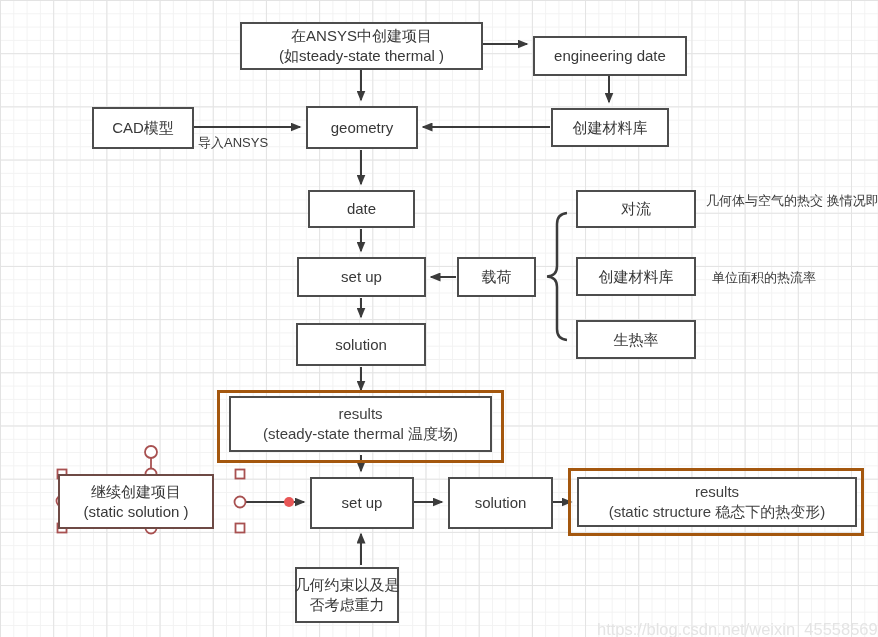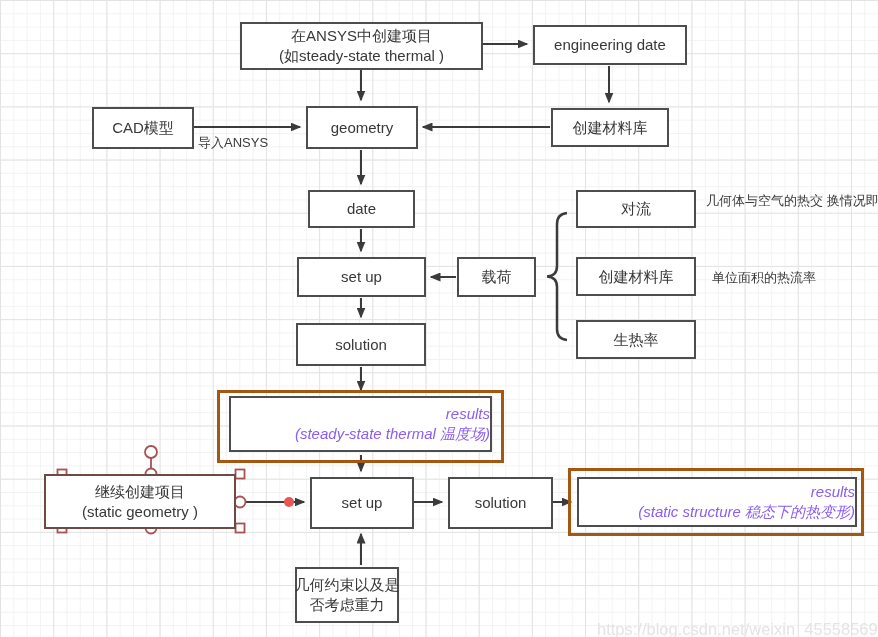--- a/index.html
+++ b/index.html
@@ -18,23 +18,23 @@
     display:flex;flex-direction:column;align-items:center;justify-content:center;
     text-align:center;line-height:20px;white-space:nowrap;
   }
   .node span{display:block;}
   .hl-outer{
     position:absolute;box-sizing:border-box;background:transparent;
     border:3px solid var(--accent,#a4570e);
   }
   .hl-inner{
     position:absolute;box-sizing:border-box;background:#ffffff;
-    border:2px solid #4d4d4d;color:#8b5cf6;font-size:15px;
-    display:flex;flex-direction:column;align-items:flex-end;justify-content:center;
-    text-align:center;line-height:20px;white-space:nowrap;font-style:italic;
+    border:2px solid #4d4d4d;color:#404040;font-size:15px;
+    display:flex;flex-direction:column;align-items:center;justify-content:center;
+    text-align:center;line-height:20px;white-space:nowrap;
   }
   .selected{border-color:#6e4a45;}
   .note{
     position:absolute;color:#3b3b3b;font-size:13px;line-height:19px;
     text-align:center;white-space:nowrap;
   }
   .watermark{
     position:absolute;left:597px;top:600px;color:#e4e4e4;font-size:16.5px;white-space:nowrap;margin-top:20px;
   }
   svg.overlay{position:absolute;left:0;top:0;pointer-events:none;}
@@ -83,21 +83,21 @@
       <circle class="hit" cx="151" cy="528" r="5.5"></circle>
     </g>
     <circle class="hit" cx="289" cy="502" r="5" fill="#e85656" stroke="none"></circle>
   </svg>
 
   <div class="node" style="left:240px;top:22px;width:243px;height:48px">
     <span>在ANSYS中创建项目</span>
     <span>(如steady-state thermal )</span>
   </div>
 
-  <div class="node" style="left:533px;top:25px;width:154px;height:40px">
+  <div class="node" style="left:533px;top:36px;width:154px;height:40px">
     <span>engineering date</span>
   </div>
 
   <div class="node" style="left:92px;top:107px;width:102px;height:42px">
     <span>CAD模型</span>
   </div>
 
   <div class="node" style="left:306px;top:106px;width:112px;height:43px">
     <span>geometry</span>
   </div>
@@ -134,23 +134,23 @@
     <span>solution</span>
   </div>
 
   <div class="hl-outer" style="left:217px;top:390px;width:287px;height:73px">
     <div class="hl-inner" style="left:9px;right:9px;top:3px;bottom:8px">
       <span>results</span>
       <span>(steady-state thermal 温度场)</span>
     </div>
   </div>
 
-  <div class="node selected" style="left:44px;top:474px;width:192px;height:55px">
+  <div class="node selected" style="left:58px;top:474px;width:156px;height:55px">
     <span>继续创建项目</span>
-    <span>(static geometry )</span>
+    <span>(static solution )</span>
   </div>
 
   <div class="node" style="left:310px;top:477px;width:104px;height:52px">
     <span>set up</span>
   </div>
 
   <div class="node" style="left:448px;top:477px;width:105px;height:52px">
     <span>solution</span>
   </div>
 

